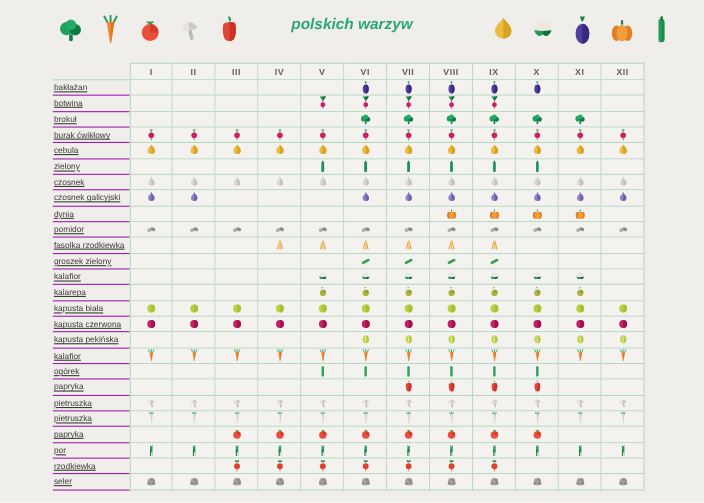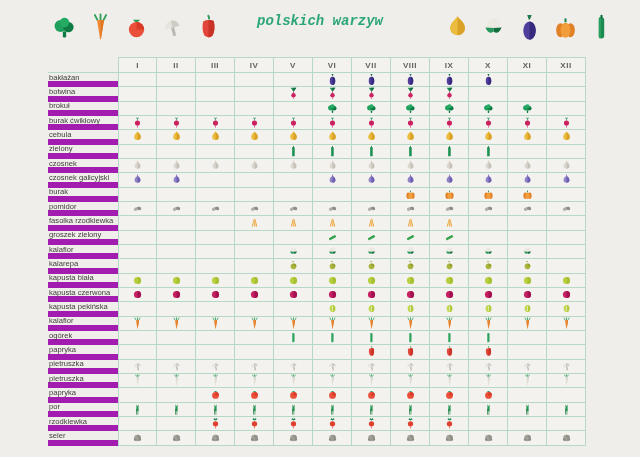--- a/index.html
+++ b/index.html
@@ -12,21 +12,21 @@
   .brand-left{left:52px;}
   .brand-right{right:26px;}
   .brand .veg-icon svg{display:block;}
   .title-wrap{position:absolute;top:12px;left:0;width:640px;text-align:center;}
   .title{
     margin:0;font-size:14px;font-weight:bold;letter-spacing:.8px;
     color:#0e5847;font-family:"Liberation Sans",sans-serif;
   }
   .subtitle{
     margin:1px 0 0 0;font-size:14px;font-style:italic;font-weight:bold;
-    color:#2da677;font-family:Liberation Mono, monospace;
+    color:#2da677;font-family:Liberation Sans, sans-serif;
   }
   
   .cal{
     position:absolute;left:48px;top:57px;
     display:grid;
     grid-template-columns:70px repeat(12,39px);
     grid-template-rows:16px repeat(26,14.34px);
   }
   .corner{border-bottom:1px solid #b6d8c6;}
   .mh{
@@ -35,23 +35,23 @@
     display:flex;align-items:center;justify-content:center;
     font-size:8px;font-weight:bold;letter-spacing:.5px;color:#61615f;
   }
   .c{
     background:#f3f2ee;
     border-right:1px solid #b6d8c6;border-bottom:1px solid #b6d8c6;
     display:flex;align-items:center;justify-content:center;
   }
   .cfirst{border-left:1px solid #b6d8c6;}
   .rl{
-    border-bottom:6px solid #a21caf;
+    border-bottom:1px solid #a21caf;
     display:flex;align-items:center;
-    font-size:7.6px;color:#3d3c39;padding-left:1px;white-space:nowrap;
+    font-size:7.6px;color:#3d3c39;padding-left:1px;white-space:nowrap;text-decoration:underline;
   }
   .veg-icon{display:inline-flex;align-items:center;justify-content:center;}
 </style>
 </head>
 <body>
 
 <div class="page">
 
   <div class="brand brand-left" id="left-icons">
       <span class="veg-icon">
@@ -811,21 +811,21 @@
       </div>
       <div class="c">
         <span class="veg-icon">
           <svg width="11" height="13" viewBox="0 0 12 14" xmlns="http://www.w3.org/2000/svg">
             <rect x="5.6" y="1.7" width=".8" height="1.5" fill="#6f5fb0"></rect>
             <path d="M6 2.7 C6.9 4.3 9.2 4.9 9.2 7.6 A3.2 2.9 0 0 1 2.8 7.6 C2.8 4.9 5.1 4.3 6 2.7 Z" fill="#9182c8"></path>
             <path d="M6 2.7 C6.9 4.3 9.2 4.9 9.2 7.6 A3.2 2.9 0 0 1 6 10.5 Z" fill="#6f5fb0"></path>
           </svg>
         </span>
       </div>
-      <div class="rl">burak</div>
+      <div class="rl">dynia</div>
       <div class="c cfirst"></div>
       <div class="c"></div>
       <div class="c"></div>
       <div class="c"></div>
       <div class="c"></div>
       <div class="c"></div>
       <div class="c"></div>
       <div class="c">
         <span class="veg-icon">
           <svg width="11" height="13" viewBox="0 0 12 14" xmlns="http://www.w3.org/2000/svg">

